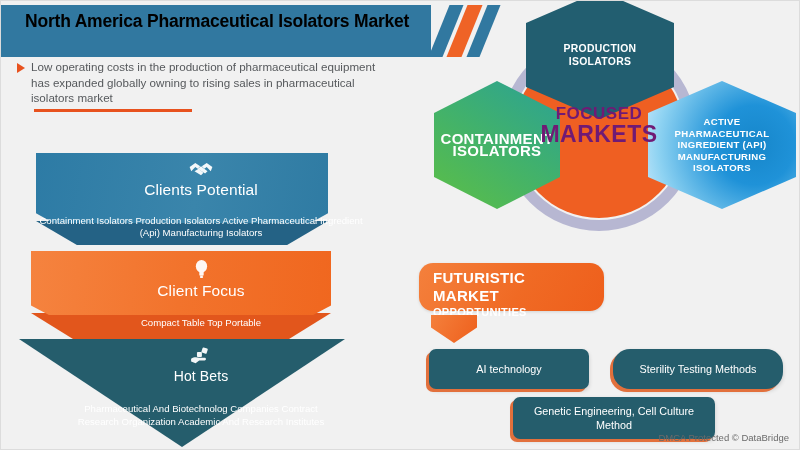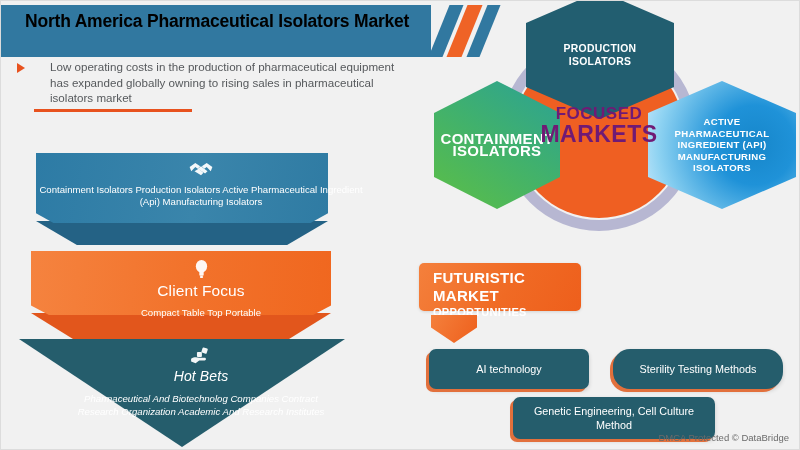--- a/index.html
+++ b/index.html
@@ -37,21 +37,21 @@
     position:absolute;top:4px;height:52px;
     transform:skewX(-22deg);
     z-index:5;
   }
   #slash-blue-1{left:438px;width:14px;background:#3178a0;}
   #slash-orange{left:456px;width:15px;background:#ef6326;}
   #slash-blue-2{left:476px;width:13px;background:#3178a0;}
 
   #header-bullet-row{
     position:absolute;left:16px;top:58px;width:380px;
-    display:flex;gap:25px;align-items:flex-start;
+    display:flex;gap:6px;align-items:flex-start;
   }
   #bullet-arrow{
     width:0;height:0;margin-top:4px;flex:0 0 auto;
     border-left:8px solid #e8521e;
     border-top:5.5px solid transparent;
     border-bottom:5.5px solid transparent;
   }
   #header-subtitle{
     color:#56595c;font-size:11.6px;line-height:15.5px;
   }
@@ -110,21 +110,21 @@
   .band-icon{
     display:block;margin:0 auto 2px auto;
     opacity:.95;
   }
   .band-title{
     font-size:15.5px;line-height:19px;font-weight:normal;
     letter-spacing:.1px;
   }
   .band-title.small{font-size:14px;}
   .band-sub{
-    font-size:9.6px;line-height:13px;margin-top:6px;
+    font-size:9.6px;line-height:13px;margin-top:16px;
     padding:0 14px;
   }
   .band-sub.tight{padding:0 34px;line-height:12.4px;}
 
   
   #hex-diagram{position:absolute;left:415px;top:-4px;width:385px;height:262px;}
   #hex-ring{
     position:absolute;left:85px;top:38px;width:196px;height:196px;
     border-radius:50%;
     border:11px solid #b7b7d2;
@@ -166,21 +166,21 @@
     left:232px;top:84px;width:148px;height:128px;
     background:radial-gradient(circle at 72% 50%,#1686ca 0%,#1f92d8 32%,#8fd3f2 78%,#cdeafb 100%);
     clip-path:polygon(50% 0%,100% 25%,100% 75%,50% 100%,0% 75%,0% 25%);
     font-size:9.6px;line-height:11.6px;
   }
   .hex-label{padding:0 20px;}
 
   
   #future-box{
     position:absolute;left:418px;top:262px;
-    width:162px;height:48px;border-radius:5px;
+    width:185px;height:48px;border-radius:14px;
     background:linear-gradient(120deg,#f4803c 0%,#f06a24 55%,#ee5f1c 100%);
     box-shadow:0 1px 3px rgba(0,0,0,.12);
     color:#fff;box-sizing:border-box;
     padding:6px 12px 0 14px;
   }
   #future-line1{font-size:15px;font-weight:bold;letter-spacing:.3px;line-height:18px;display:block;}
   #future-line2{font-size:11px;font-weight:bold;letter-spacing:.3px;line-height:14px;display:block;}
   #future-arrow{
     position:absolute;left:430px;top:314px;width:46px;height:28px;
     background:linear-gradient(120deg,#f4803c,#ee5f1c);
@@ -231,41 +231,42 @@
     <div class="band-wrap" id="band-blue">
       <div id="band-blue-fold"></div>
       <div id="band-blue-body"></div>
       <div class="band-content" style="top:8px;">
         <svg class="band-icon" width="26" height="17" viewBox="0 0 32 20">
           <path fill="#ffffff" d="M2 7 L9 2 L15 6 L12 9 L9 7 L4 12 Z"></path>
           <path fill="#ffffff" d="M30 7 L23 2 L17 6 L20 9 L23 7 L28 12 Z"></path>
           <path fill="#ffffff" d="M12 9 L16 6 L24 12 L21 15 Z"></path>
           <path fill="#ffffff" d="M8 12 L13 9 L19 14 L16 17 Z"></path>
         </svg>
+        <div class="band-title">Clients Potential</div>
         <div class="band-sub tight">Containment Isolators Production Isolators Active Pharmaceutical Ingredient (Api) Manufacturing Isolators</div>
       </div>
     </div>
 
     <div class="band-wrap" id="band-orange">
       <div id="band-orange-fold"></div>
       <div id="band-orange-body"></div>
       <div class="band-content" style="top:8px;">
         <svg class="band-icon" width="15" height="20" viewBox="0 0 16 22">
           <ellipse cx="8" cy="8" rx="6.2" ry="7" fill="#ffffff"></ellipse>
           <rect x="5.6" y="14" width="4.8" height="4.4" rx="1" fill="#ffffff"></rect>
           <rect x="6.2" y="18.8" width="3.6" height="2.2" rx="1.1" fill="#ffffff"></rect>
         </svg>
         <div class="band-title">Client Focus</div>
         <div class="band-sub">Compact Table Top Portable</div>
       </div>
     </div>
 
     <div class="band-wrap" id="band-teal">
       <div id="band-teal-body"></div>
-      <div class="band-content" style="top:8px;font-style:italic;">
+      <div class="band-content" style="top:8px;">
         <svg class="band-icon" width="22" height="18" viewBox="0 0 24 20">
           <rect x="13" y="1" width="6" height="6" rx="1" fill="#ffffff" transform="rotate(18 16 4)"></rect>
           <rect x="7.5" y="5.5" width="5.5" height="5.5" rx="1" fill="#ffffff"></rect>
           <path fill="#ffffff" d="M1 13 C4 11 7 11 10 12 L16 12 C18 12 18 15 16 15 L10 15 L6 18 L1 16 Z"></path>
         </svg>
         <div class="band-title small">Hot Bets</div>
         <div class="band-sub" style="padding:0 70px;">Pharmaceutical And Biotechnolog Companies Contract Research Organization Academic And Research Institutes</div>
       </div>
     </div>
   </div>

